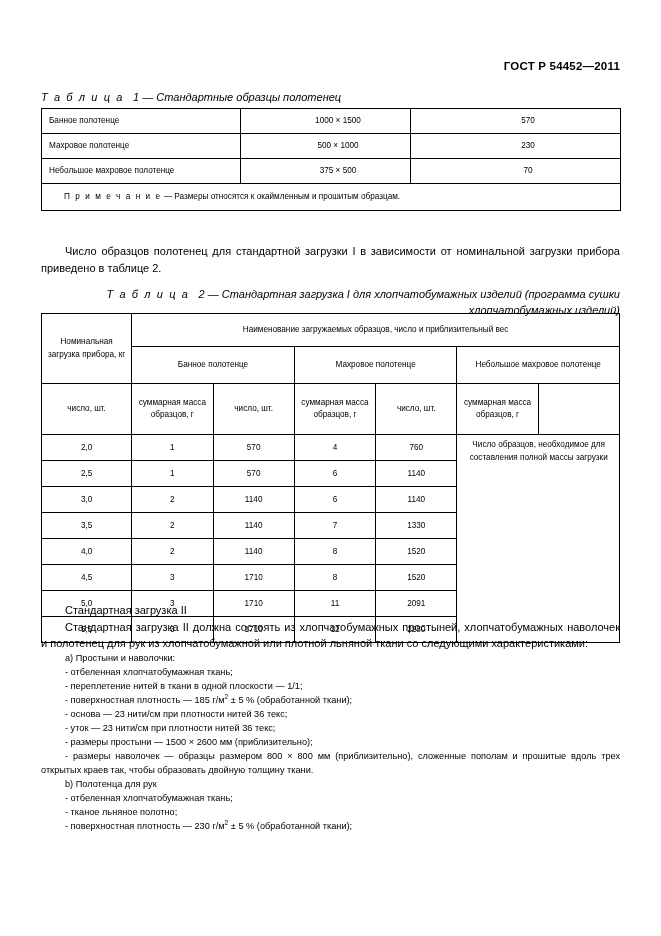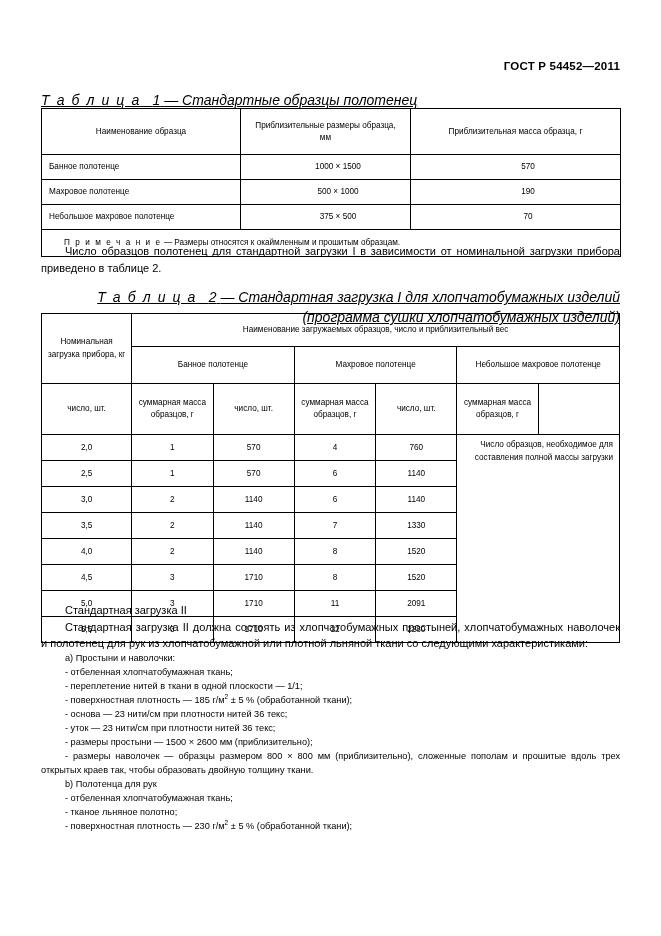--- a/index.html
+++ b/index.html
@@ -33,25 +33,24 @@
     top: 60px;
     right: 0;
     font-size: 11.5px;
     font-weight: bold;
     letter-spacing: 0.2px;
     white-space: nowrap;
   }
 
   
   .tbl-caption {
-    font-size: 14px;
+    font-size: 11px;
     font-style: italic;
     line-height: 1.45;
     margin: 0;
-    text-decoration: underline;
   }
   .tbl-caption .sp {
     letter-spacing: 1.6px;
   }
 
   
   table {
     border-collapse: collapse;
     width: 100%;
     table-layout: fixed;
@@ -116,21 +115,21 @@
   .t2 .grouphdr td.nomload {
     border-bottom: none;
   }
   .t2 td.nomload {
     line-height: 1.5;
   }
   .t2 .datarow td {
     height: 19px;
   }
   .t2 td.note {
-    text-align: right;
+    text-align: center;
     vertical-align: top;
     padding: 4px 6px 4px 7px;
     line-height: 1.55;
     font-size: 8.2px;
   }
 
   
   .para {
     font-size: 11px;
     line-height: 1.52;
@@ -185,34 +184,29 @@
     </div>
 
     <div class="blk" style="top:108px;">
       <table class="t1">
         <colgroup>
           <col style="width:199px">
           <col style="width:170px">
           <col style="width:210px">
         </colgroup>
         <tbody>
-          <tr class="hdr">
-            <td>Наименование образца</td>
-            <td>Приблизительные размеры образца, мм</td>
-            <td>Приблизительная масса образца, г</td>
-          </tr>
           <tr class="datarow">
             <td class="left">Банное полотенце</td>
             <td>1000 × 1500</td>
             <td>570</td>
           </tr>
           <tr class="datarow">
             <td class="left">Махровое полотенце</td>
             <td>500 × 1000</td>
-            <td>190</td>
+            <td>230</td>
           </tr>
           <tr class="datarow">
             <td class="left">Небольшое махровое полотенце</td>
             <td>375 × 500</td>
             <td>70</td>
           </tr>
           <tr class="noterow">
             <td colspan="3">
               <span class="sps">П р и м е ч а н и е</span>
               <span>— Размеры относятся к окаймленным и прошитым образцам.</span>

